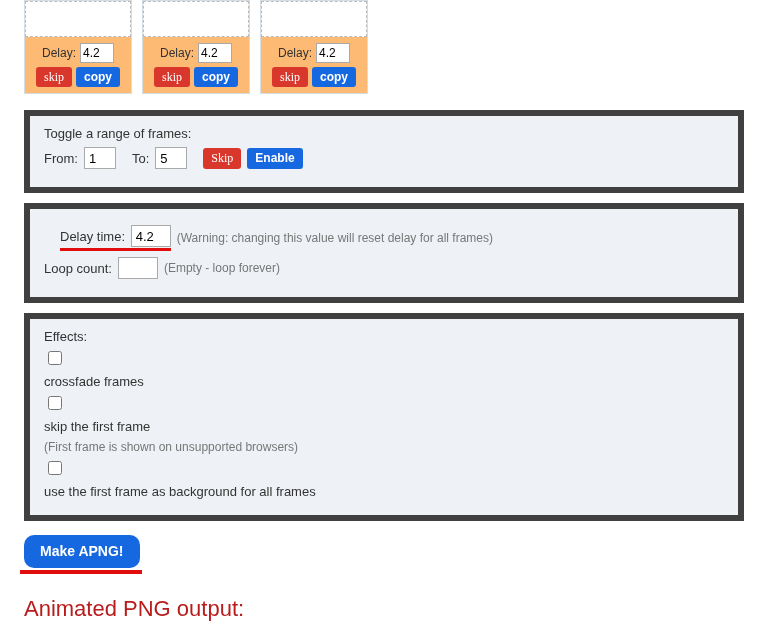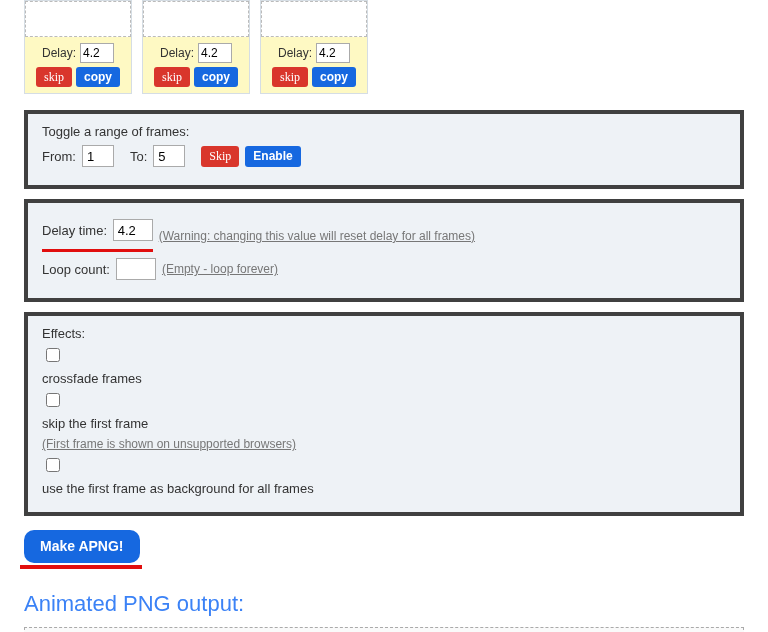--- a/index.html
+++ b/index.html
@@ -11,21 +11,21 @@
     color: #333;
     background: #fff;
     width: 768px;
   }
   .frames-row {
     display: flex;
     gap: 10px;
     padding: 0 24px 6px 24px;
   }
   .frame-card {
-    background: #fef9c3;
+    background: #fdba74;
     border: 1px solid #d5dde4;
     width: 108px;
     padding: 0 0 6px 0;
   }
   .frame-thumb {
     border: 1px dashed #bbb;
     background: #fff;
     margin: 0;
     width: 100%;
     height: 36px;
@@ -60,21 +60,21 @@
     border-radius: 3px;
     cursor: pointer;
     line-height: 1.2;
   }
   .btn-red { background: #d9362c; font-family: Liberation Serif, serif; }
   .btn-blue { background: #1668e0; font-weight: bold; }
   .btn-blue.big { font-size: 14px; padding: 8px 16px; border-radius: 10px; }
 
   .panel {
     background: #eef2f6;
-    border: 4px solid #404040;
+    border: 6px solid #404040;
     margin: 10px 24px;
     padding: 10px 14px 12px 14px;
     font-size: 13px;
     color: #333;
   }
   .panel-row {
     display: flex;
     align-items: center;
     flex-wrap: wrap;
     gap: 6px;
@@ -82,25 +82,26 @@
   }
   .panel-row label { font-size: 13px; }
   .panel input[type="text"] {
     height: 22px;
     font-size: 13px;
     padding: 1px 4px;
     border: 1px solid #aaa;
   }
   .small-input { width: 32px; }
   .mid-input { width: 40px; }
-  .hint { color: #777; font-size: 12px; text-decoration: underline; }
+  .hint { color: #777; font-size: 12px; }
 
   .underline-red {
     border-bottom: 3px solid #e10e0e;
-    padding-bottom: 8px;
+    padding-bottom: 1px;
+    margin-left: 16px;
   }
   .checkbox-row {
     display: flex;
     align-items: flex-start;
     gap: 6px;
     margin: 4px 0;
     font-size: 13px;
     flex-direction: column;
   }
   .checkbox-row input[type="checkbox"] {
@@ -125,21 +126,21 @@
   .make-underline {
     height: 4px;
     background: #e10e0e;
     width: 122px;
     margin: 2px 0 0 -4px;
   }
 
   .output-heading {
     font-size: 22px;
     font-weight: 400;
-    color: #3b82f6;
+    color: #b91c1c;
     margin: 22px 24px 10px 24px;
   }
   .output-box {
     margin: 0 24px 24px 24px;
     border: 1px dashed #aaa;
     background: #fafafa;
     height: 150px;
   }
 </style>
 </head>

